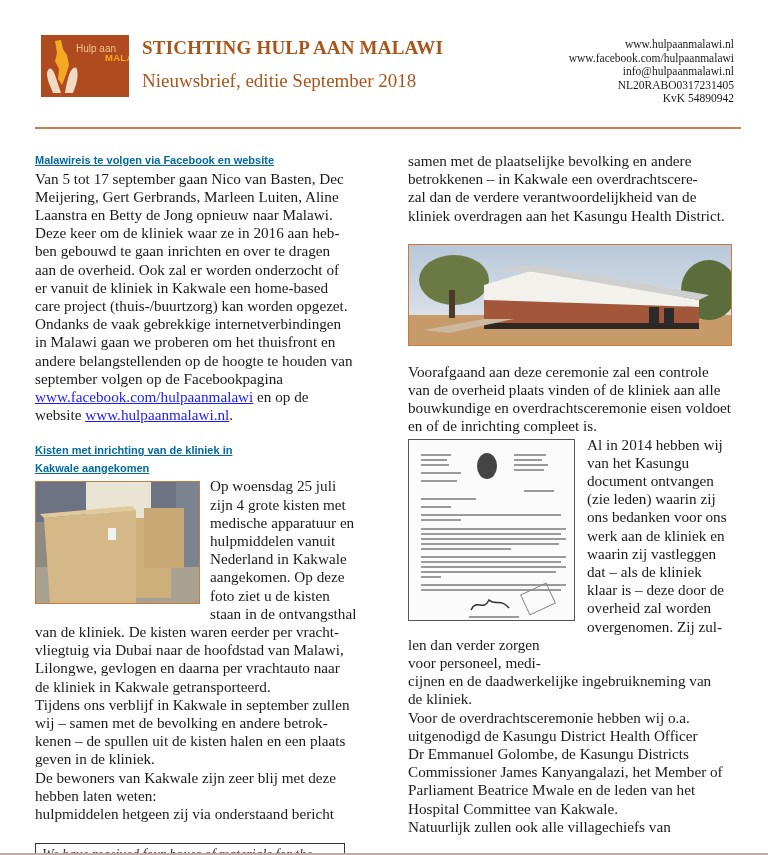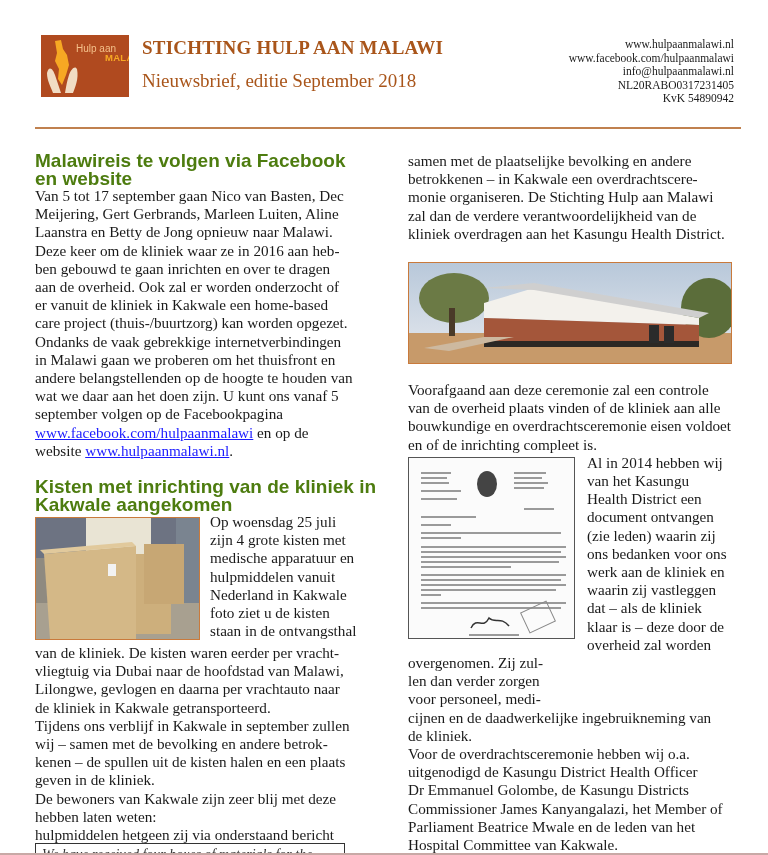--- a/index.html
+++ b/index.html
@@ -17,21 +17,21 @@
   .contact { position:absolute; right:34px; top:38px; text-align:right; font-size:11.5px; line-height:13.6px; color:#1a1a1a; }
   .contact div { white-space:nowrap; }
 
   .rule { position:absolute; left:35px; top:127px; width:706px; height:2px; background:#c0814f; }
 
   
   .col { position:absolute; top:152px; font-size:15.2px; line-height:18.2px; }
   .col-left { left:35px; width:330px; }
   .col-right { left:408px; width:335px; }
   .col p { margin:0; }
-  .heading { font-family:"Liberation Sans", sans-serif; font-weight:bold; font-size:19px; line-height:17.5px; color:#4d7c0f; margin:0; }
+  .heading { font-family:"Liberation Sans", sans-serif; font-weight:bold; font-size:11px; line-height:17.5px; color:#0369a1; margin:0;text-decoration:underline; }
   .gap { height:18px; }
   a.link { color:#1b1bff; text-decoration:underline; }
 
   .line { white-space:nowrap; display:block; }
 
   .photo-crates { float:left; width:163px; height:121px; margin:4px 10px 4px 0; border:1.5px solid #c97a3c; position:relative; overflow:hidden; background:#c9b089; }
   .photo-building { width:322px; height:100px; border:1.5px solid #c97a3c; margin:19px 0 17px 0; position:relative; overflow:hidden; }
   .doc-scan { float:left; width:165px; height:180px; margin:3px 12px 4px 0; border:1.5px solid #555; background:#fbfbfb; position:relative; overflow:hidden; }
 
   .quote-box { position:absolute; left:35px; top:843px; width:310px; height:20px; border:1px solid #333; border-bottom:none; font-style:italic; font-size:14px; padding:3px 6px; box-sizing:border-box; overflow:hidden; color:#333; white-space:nowrap; }
@@ -70,21 +70,20 @@
     <span class="line">Meijering, Gert Gerbrands, Marleen Luiten, Aline</span>
     <span class="line">Laanstra en Betty de Jong opnieuw naar Malawi.</span>
     <span class="line">Deze keer om de kliniek waar ze in 2016 aan heb-</span>
     <span class="line">ben gebouwd te gaan inrichten en over te dragen</span>
     <span class="line">aan de overheid. Ook zal er worden onderzocht of</span>
     <span class="line">er vanuit de kliniek in Kakwale een home-based</span>
     <span class="line">care project (thuis-/buurtzorg) kan worden opgezet.</span>
     <span class="line">Ondanks de vaak gebrekkige internetverbindingen</span>
     <span class="line">in Malawi gaan we proberen om het thuisfront en</span>
     <span class="line">andere belangstellenden op de hoogte te houden van</span>
-    <span class="line">wat we daar aan het doen zijn. U kunt ons vanaf 5</span>
     <span class="line">september volgen op de Facebookpagina</span>
     <span class="line"><a class="link">www.facebook.com/hulpaanmalawi</a><span> en op de</span></span>
     <span class="line"><span>website </span><a class="link">www.hulpaanmalawi.nl</a><span>.</span></span>
   </div>
 
   <div class="gap"></div>
 
   <p class="heading">
     <span class="line">Kisten met inrichting van de kliniek in</span>
     <span class="line">Kakwale aangekomen</span>
@@ -102,20 +101,21 @@
         <rect x="100" y="36" width="35" height="80" fill="#cdaf7c"></rect>
         <rect x="108" y="26" width="40" height="60" fill="#c7a774"></rect>
         <rect x="72" y="46" width="8" height="12" fill="#f2f2f2"></rect>
       </svg>
     </div>
     <span class="line">Op woensdag 25 juli</span>
     <span class="line">zijn 4 grote kisten met</span>
     <span class="line">medische apparatuur en</span>
     <span class="line">hulpmiddelen vanuit</span>
     <span class="line">Nederland in Kakwale</span>
+    <span class="line">aangekomen. Op deze</span>
     <span class="line">foto ziet u de kisten</span>
     <span class="line">staan in de ontvangsthal</span>
     <div style="clear:both"></div>
     <span class="line">van de kliniek. De kisten waren eerder per vracht-</span>
     <span class="line">vliegtuig via Dubai naar de hoofdstad van Malawi,</span>
     <span class="line">Lilongwe, gevlogen en daarna per vrachtauto naar</span>
     <span class="line">de kliniek in Kakwale getransporteerd.</span>
     <span class="line">Tijdens ons verblijf in Kakwale in september zullen</span>
     <span class="line">wij – samen met de bevolking en andere betrok-</span>
     <span class="line">kenen – de spullen uit de kisten halen en een plaats</span>
@@ -125,21 +125,20 @@
     <span class="line">hulpmiddelen hetgeen zij via onderstaand bericht</span>
   </div>
 </div>
 
 <div class="quote-box">We have received four boxes of materials for the</div>
 
 <div class="col col-right">
   <div>
     <span class="line">samen met de plaatselijke bevolking en andere</span>
     <span class="line">betrokkenen – in Kakwale een overdrachtscere-</span>
-    <span class="line">monie organiseren. De Stichting Hulp aan Malawi</span>
     <span class="line">zal dan de verdere verantwoordelijkheid van de</span>
     <span class="line">kliniek overdragen aan het Kasungu Health District.</span>
   </div>
 
   <div class="photo-building" title="Kliniek in Kakwale">
     <svg width="322" height="100" viewBox="0 0 322 100">
       <defs>
         <linearGradient id="sky" x1="0" y1="0" x2="0" y2="1">
           <stop offset="0" stop-color="#b8c8da"></stop>
           <stop offset="1" stop-color="#e6e9ee"></stop>
@@ -199,21 +198,20 @@
             <rect x="12" y="149" width="140" height="2"></rect>
           <rect x="60" y="176" width="50" height="2"></rect>
         </g>
         <ellipse cx="78" cy="26" rx="10" ry="13" fill="#444"></ellipse>
         <path d="M62 170 C68 158 74 172 80 160 C86 166 92 158 100 168" stroke="#333" stroke-width="1.5" fill="none"></path>
         <rect x="115" y="148" width="28" height="22" fill="none" stroke="#888" transform="rotate(-25 129 159)"></rect>
       </svg>
     </div>
     <span class="line">Al in 2014 hebben wij</span>
     <span class="line">van het Kasungu</span>
-    <span class="line">Health District een</span>
     <span class="line">document ontvangen</span>
     <span class="line">(zie leden) waarin zij</span>
     <span class="line">ons bedanken voor ons</span>
     <span class="line">werk aan de kliniek en</span>
     <span class="line">waarin zij vastleggen</span>
     <span class="line">dat – als de kliniek</span>
     <span class="line">klaar is – deze door de</span>
     <span class="line">overheid zal worden</span>
     <span class="line">overgenomen. Zij zul-</span>
     <span class="line">len dan verder zorgen</span>

